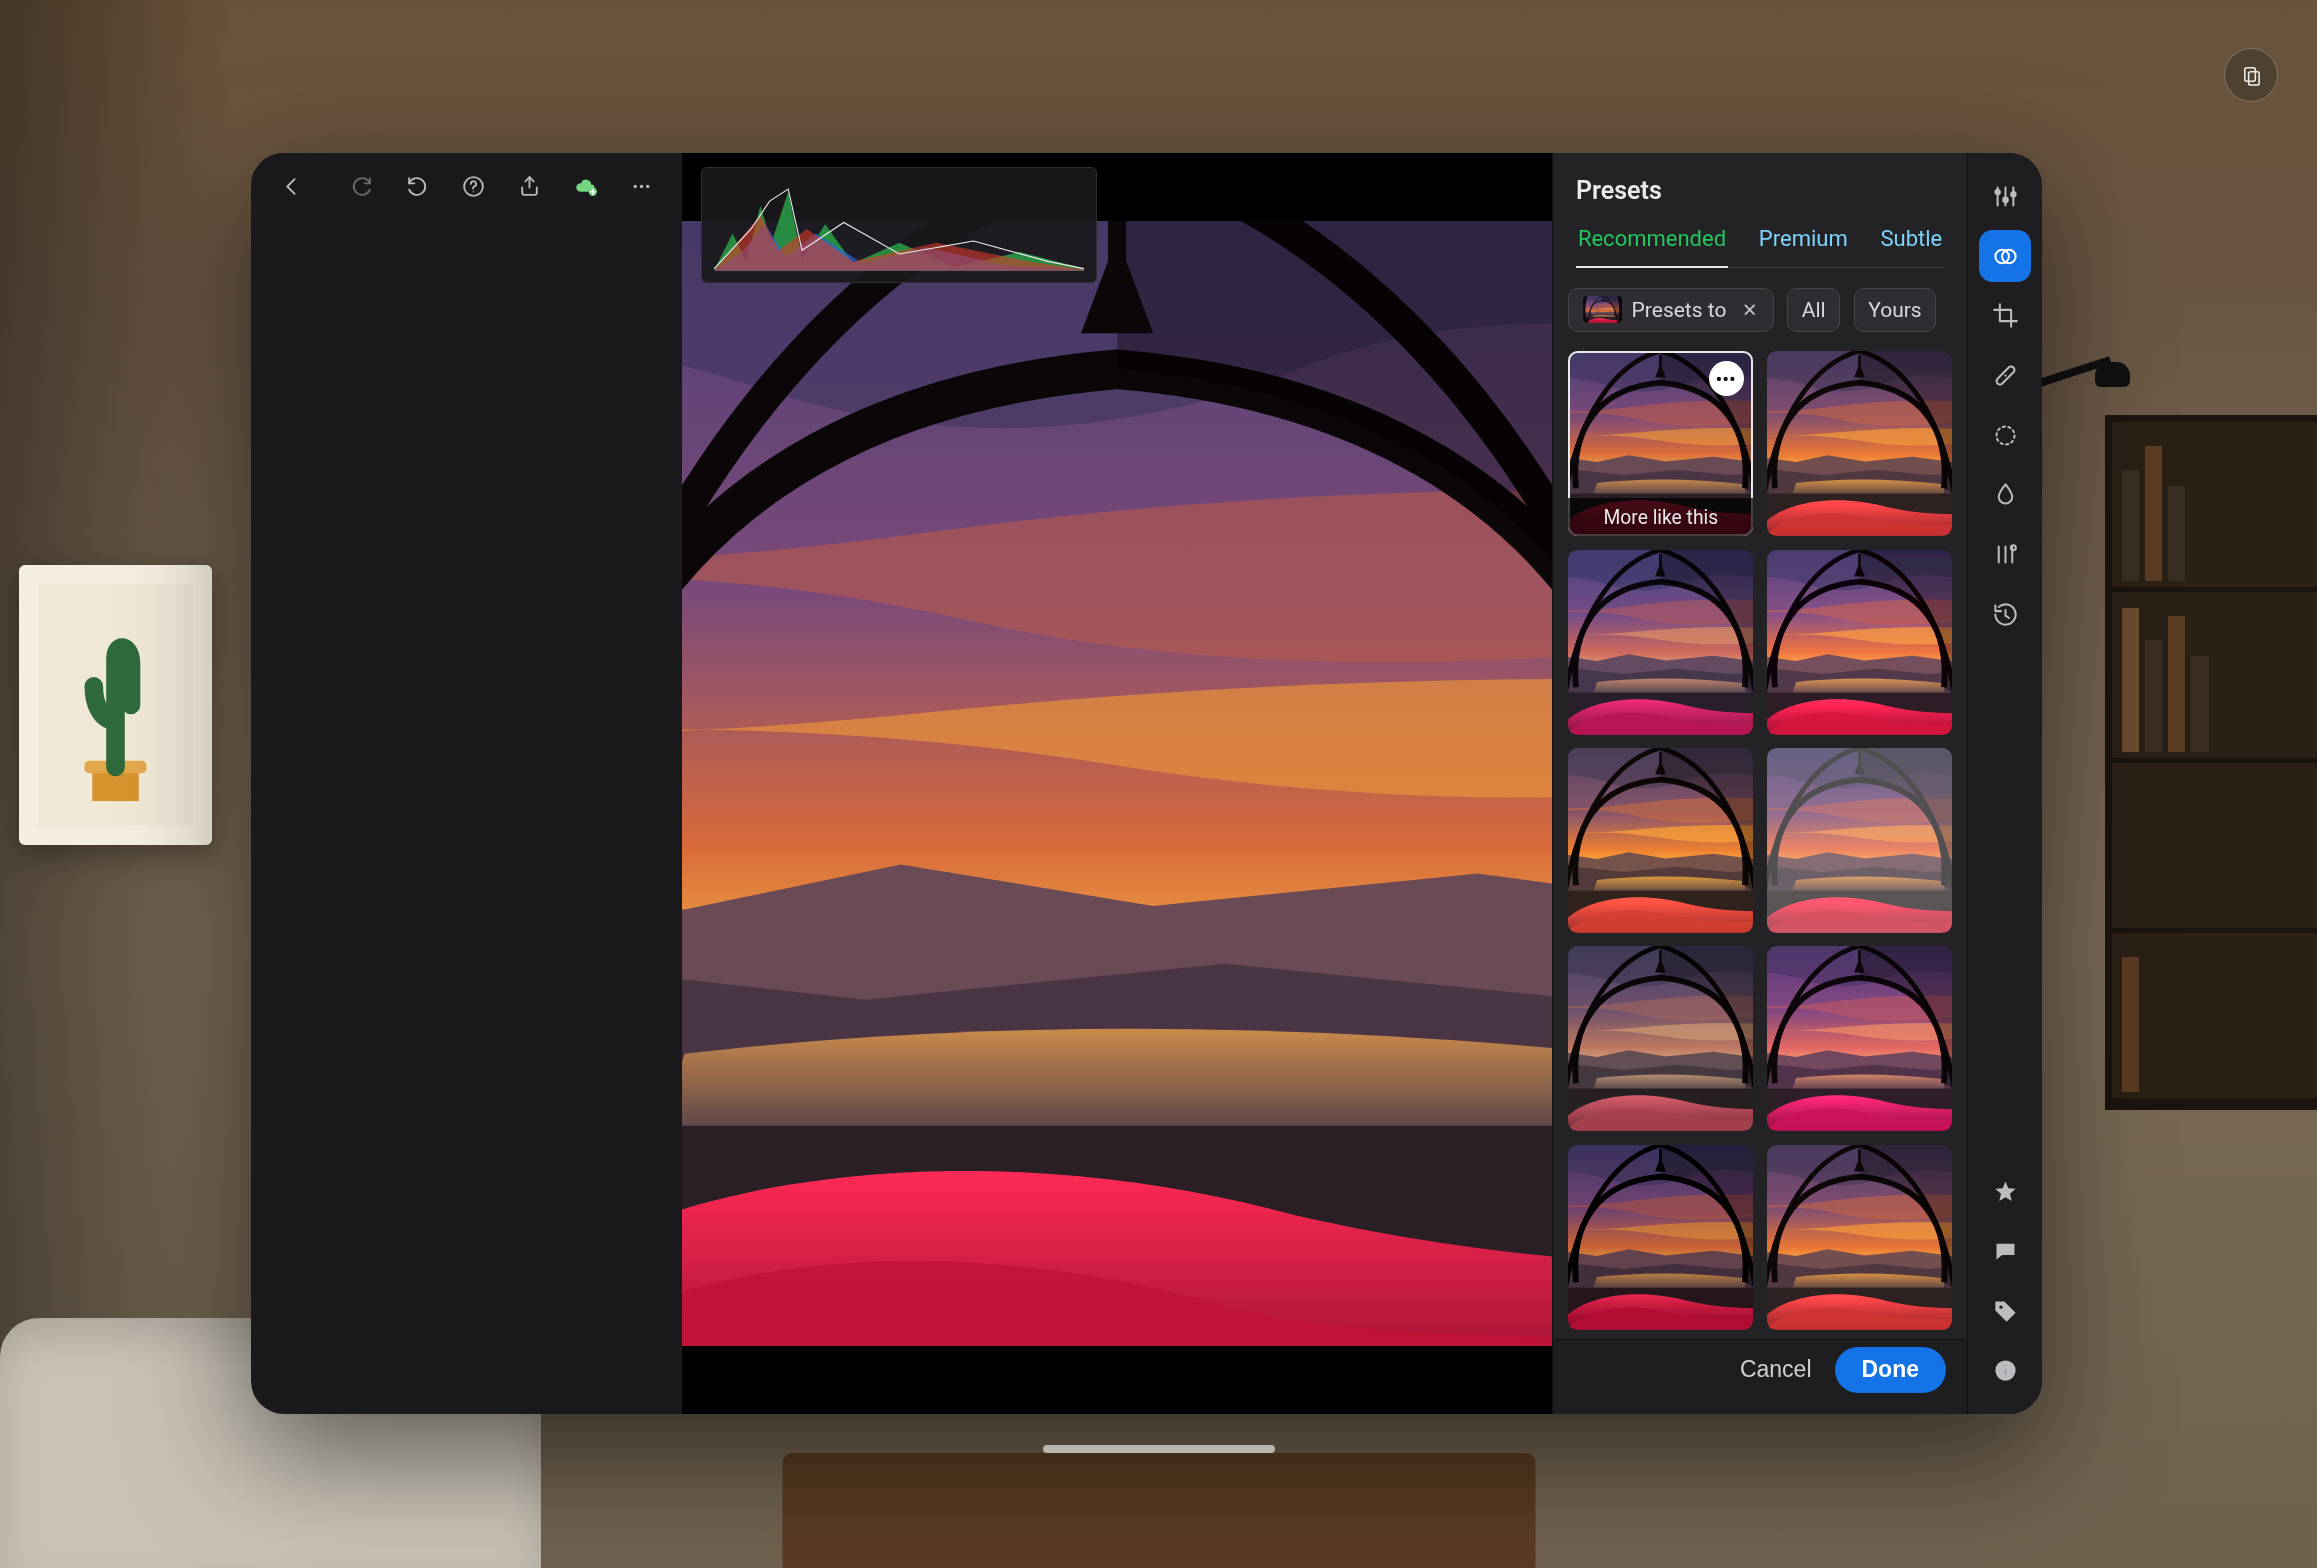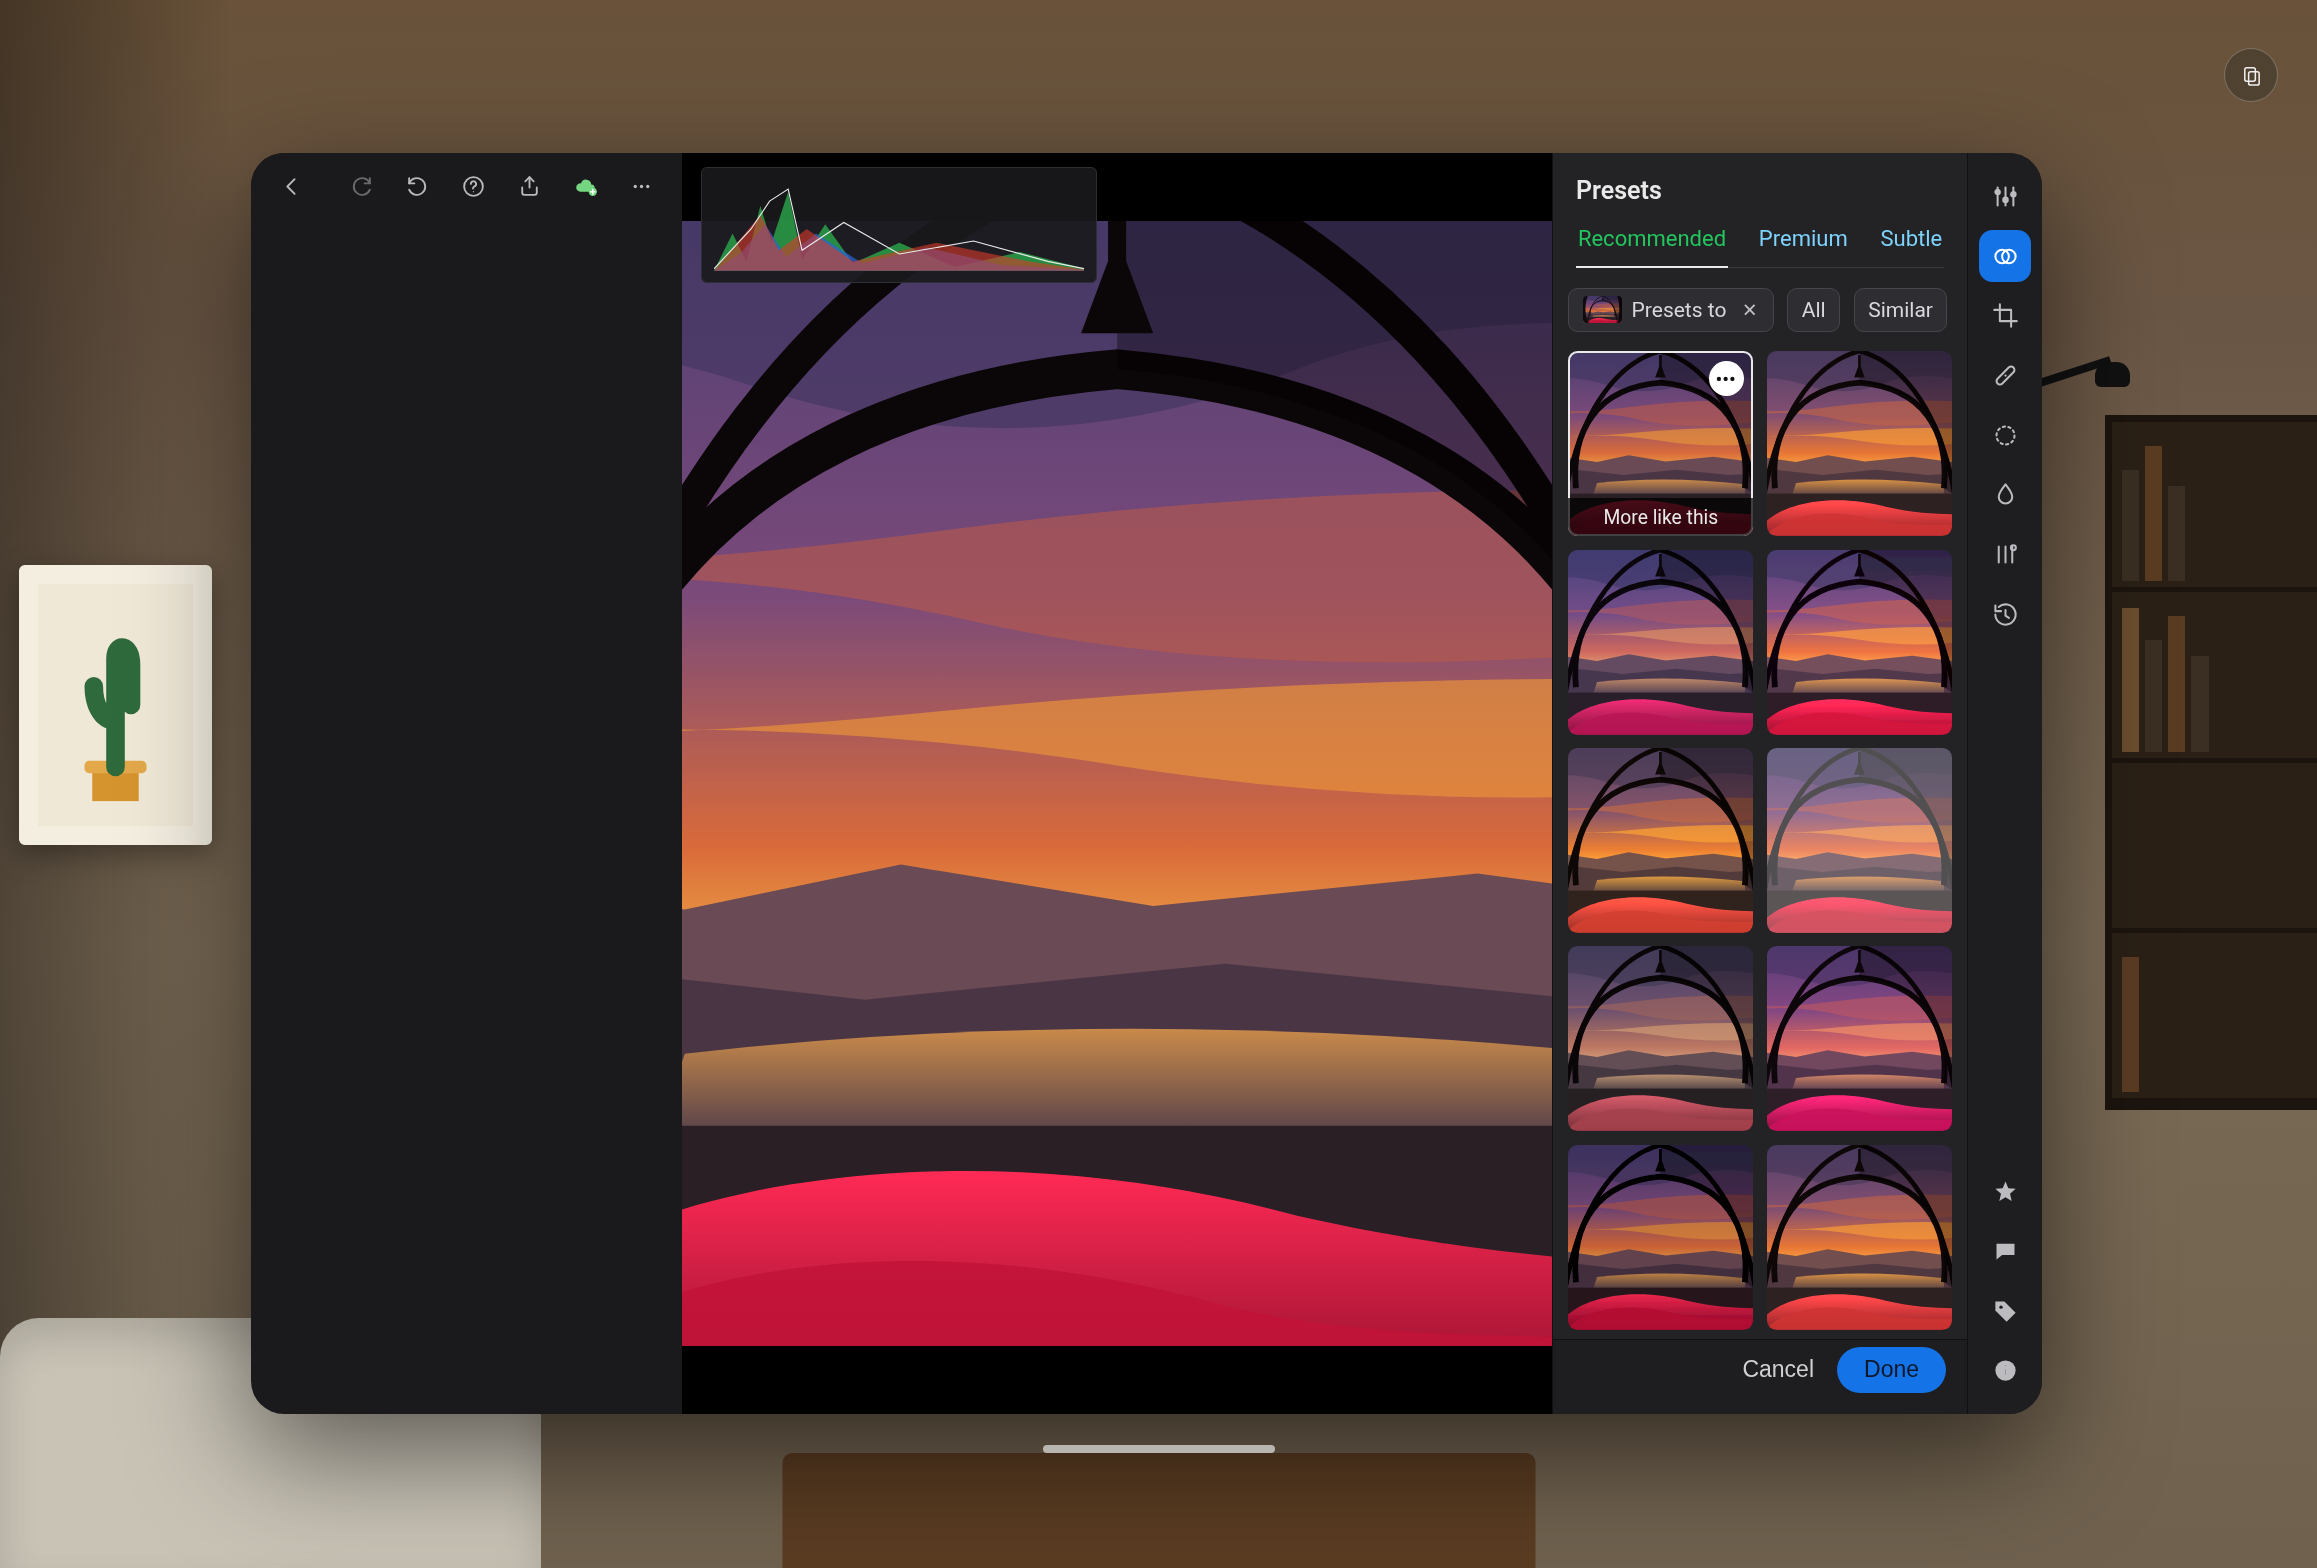--- a/index.html
+++ b/index.html
@@ -82,21 +82,21 @@
 .preset-grid{ display:grid; grid-template-columns:1fr 1fr; gap:13.5px;}
 .preset{ position:relative; border-radius:9.7px; overflow:hidden; aspect-ratio: 1/1; cursor:pointer;}
 .preset.selected{ outline:2.9px solid #eaeaea; outline-offset:-2.9px;}
 .preset .more{ position:absolute; top:9.7px; right:9.7px; width:35px; height:35px; background:#fff; border-radius:50%; display:flex; align-items:center; justify-content:center;}
 .preset .more svg{width:19.3px;height:5.8px;fill:#111;}
 .preset .label{ position:absolute; left:0; right:0; bottom:0; background:rgba(0,0,0,0.72); color:#e9e9e9; text-align:center; font-size:19.3px; padding:7.7px 5.8px;}
 .preset svg.thumb{width:100%;height:100%;display:block;}
 
 .side-footer{ padding:7px 21px 21px; display:flex; align-items:center; justify-content:flex-end; gap:23px; border-top:1px solid #111; background:#1e1e20;}
 .btn-text{ color:#d0d0d4; font-size:23px; cursor:pointer; background:none; border:none;}
-.btn-primary{ background:#1473e6; color:#0f172a; font-size:23px; font-weight:400; border:none; border-radius:23px; padding:9.7px 27px; cursor:pointer;}
+.btn-primary{ background:#1473e6; color:#ffffff; font-size:23px; font-weight:700; border:none; border-radius:23px; padding:9.7px 27px; cursor:pointer;}
 
 
 .toolrail{ width:75px; background:#1e1e20; display:flex; flex-direction:column; align-items:center; padding:17.4px 0; gap:7.7px; border-left:1px solid #111;}
 .tool{ width:52px; height:52px; display:flex; align-items:center; justify-content:center; color:#bcbcc0; border-radius:13.5px; cursor:pointer;}
 .tool.active{ background:#1473e6; color:#fff;}
 .tool svg{ width:27px; height:27px; stroke:currentColor; fill:none; stroke-width:1.8; stroke-linecap:round; stroke-linejoin:round;}
 .toolrail .gap{ flex:1;}
 
 
 .home-indicator{ position:absolute; left:50%; transform:translateX(-50%); bottom:116px; width:232px; height:7.7px; border-radius:5.8px; background:rgba(255,255,255,0.6);}
@@ -329,21 +329,21 @@
             <svg viewBox="0 0 14 14">
                 <line x1="2" y1="2" x2="12" y2="12"></line>
                 <line x1="12" y1="2" x2="2" y2="12"></line>
               </svg>
           </span>
         </div>
         <div class="chip">
             <span>All</span>
           </div>
         <div class="chip">
-            <span>Similar</span>
+            <span>Yours</span>
           </div>
       </div>
 
       <div class="preset-scroll">
         <div class="preset-grid">
           <div class="preset selected">
             <svg class="thumb" viewBox="0 0 1000 700" preserveAspectRatio="xMidYMid slice">
                 <use href="#sunsetScene"></use>
               </svg>
             <div class="more">

